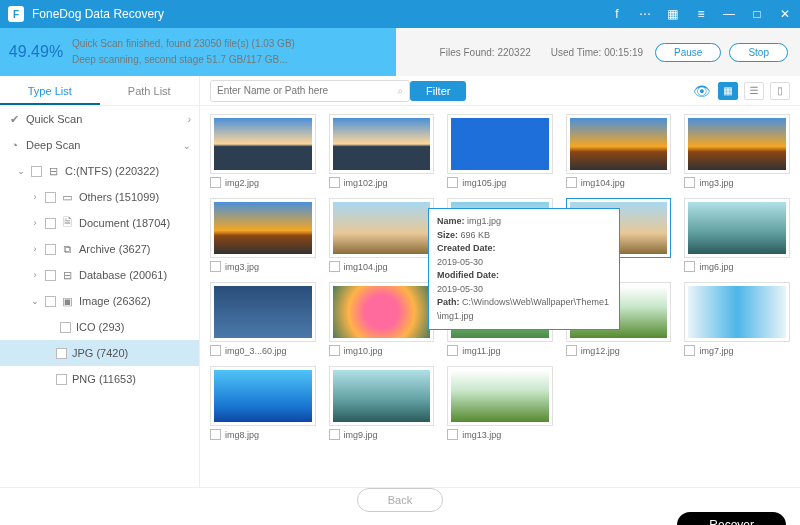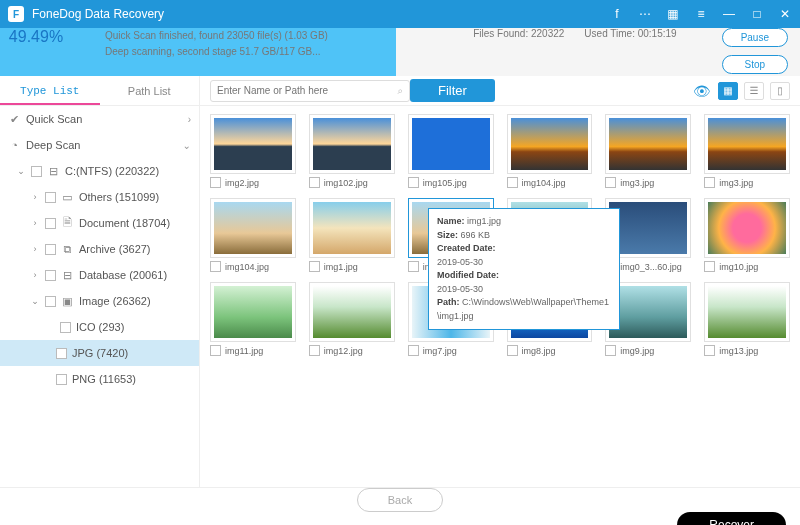--- a/index.html
+++ b/index.html
@@ -2,51 +2,51 @@
 <html><head>
 <meta charset="utf-8">
 <style>
 * { margin:0; padding:0; box-sizing:border-box; font-family:Arial,sans-serif; }
 body { width:800px; height:525px; background:#fff; overflow:hidden; font-size:11px; color:#555; }
 .titlebar { height:28px; background:#2196d9; display:flex; align-items:center; padding:0 8px; color:#fff; }
 .titlebar .logo { width:16px; height:16px; background:#fff; border-radius:3px; margin-right:8px; display:flex; align-items:center; justify-content:center; color:#2196d9; font-size:10px; font-weight:bold; }
 .titlebar .title { font-size:12px; flex:1; }
 .titlebar .tb-icons { display:flex; gap:14px; align-items:center; }
 .titlebar .tb-icons span { cursor:pointer; font-size:12px; width:14px; text-align:center; }
-.progress-bar { height:48px; background:#f5f5f5; display:flex; align-items:flex-start; position:relative;gap:33px; }
+.progress-bar { height:48px; background:#f5f5f5; display:flex; align-items:center; position:relative; }
 .progress-fill { position:absolute; left:0; top:0; bottom:0; width:49.49%; background:#4fc3f7; }
 .progress-pct { position:relative; z-index:1; width:72px; text-align:center; font-size:16px; color:#1976c5; }
 .progress-text { position:relative; z-index:1; flex:1; font-size:10px; color:#777; line-height:1.6; }
 .progress-stats { position:relative; z-index:1; display:flex; gap:20px; font-size:10px; color:#777; margin-right:12px; }
-.progress-btns { position:relative; z-index:1; display:flex; gap:8px; margin-right:12px;flex-direction:column; }
+.progress-btns { position:relative; z-index:1; display:flex; gap:8px; margin-right:12px; }
 .pill-btn { border:1px solid #2196d9; color:#2196d9; background:#fff; border-radius:12px; padding:3px 18px; font-size:10px; cursor:pointer; }
 .main { display:flex; height:411px; }
 .sidebar { width:200px; border-right:1px solid #eee; display:flex; flex-direction:column; }
 .tabs { display:flex; height:30px; border-bottom:1px solid #eee; }
 .tab { flex:1; text-align:center; line-height:30px; color:#888; font-size:11px; cursor:pointer; }
-.tab.active { color:#2196d9; border-bottom:2px solid #ec4899;font-family:Liberation Mono, monospace; }
+.tab.active { color:#2196d9; border-bottom:2px solid #0369a1; }
 .tree { flex:1; overflow:auto; font-size:11px; }
 .tree-row { display:flex; align-items:center; height:26px; padding:0 8px; cursor:pointer; gap:5px; }
 .tree-row.selected { background:#cfe9f7; }
 .exp { width:10px; text-align:center; color:#888; font-size:9px; }
 .cb { width:11px; height:11px; border:1px solid #bbb; background:#fff; flex-shrink:0; }
 .ticon { width:13px; height:13px; display:flex; align-items:center; justify-content:center; color:#888; }
 .tree-label { flex:1; white-space:nowrap; overflow:hidden; text-overflow:ellipsis; }
 .chev { color:#999; font-size:10px; }
 .content { flex:1; display:flex; flex-direction:column; }
 .toolbar { height:30px; display:flex; align-items:center; padding:4px 10px; border-bottom:1px solid #eee; }
 .search { flex:0 0 200px; display:flex; align-items:center; border:1px solid #ddd; border-radius:3px; height:22px; padding:0 6px; color:#bbb; font-size:10px; }
 .search input { border:none; outline:none; flex:1; font-size:10px; background:transparent; }
-.filter-btn { background:#2196d9; color:#fff; border:none; border-radius:3px; padding:4px 28px; font-size:13px; cursor:pointer;text-align:center; }
+.filter-btn { background:#2196d9; color:#fff; border:none; border-radius:3px; padding:4px 16px; font-size:11px; cursor:pointer;text-align:center; }
 .view-icons { margin-left:auto; display:flex; gap:6px; align-items:center; }
 .vi { width:20px; height:18px; border:1px solid #ddd; border-radius:2px; display:flex; align-items:center; justify-content:center; cursor:pointer; color:#888; font-size:10px; }
 .vi.active { background:#2196d9; color:#fff; border-color:#2196d9; }
 .vi.eye { border:none; color:#2196d9; font-size:14px; }
 .grid { flex:1; padding:8px 10px; overflow:auto; position:relative; }
-.grid-inner { display:grid; grid-template-columns:repeat(6,1fr); gap:10px 13px;text-align:right; }
+.grid-inner { display:grid; grid-template-columns:repeat(5,1fr); gap:10px 13px;text-align:right; }
 .item { display:flex; flex-direction:column; }
 .thumb { height:60px; border:1px solid #e0e0e0; padding:3px; background:#fff; }
 .thumb.sel { border:1px solid #2196d9; }
 .thumb-img { width:100%; height:100%; }
 .item-row { display:flex; align-items:center; gap:4px; margin-top:3px; }
 .fname { font-size:9px; color:#666; white-space:nowrap; overflow:hidden; text-overflow:ellipsis; }
 .tooltip { position:absolute; left:228px; top:102px; width:192px; background:#fff; border:1px solid #2196d9; padding:6px 8px; font-size:9px; color:#666; line-height:1.5; z-index:10; }
 .tooltip b { color:#444; }
 .footer { height:38px; display:flex; align-items:center; padding:0 14px; border-top:1px solid #eee;flex-direction:column; }
 .back-btn { border:1px solid #ccc; color:#aaa; background:#fff; border-radius:14px; padding:5px 30px; font-size:11px; cursor:pointer; }

